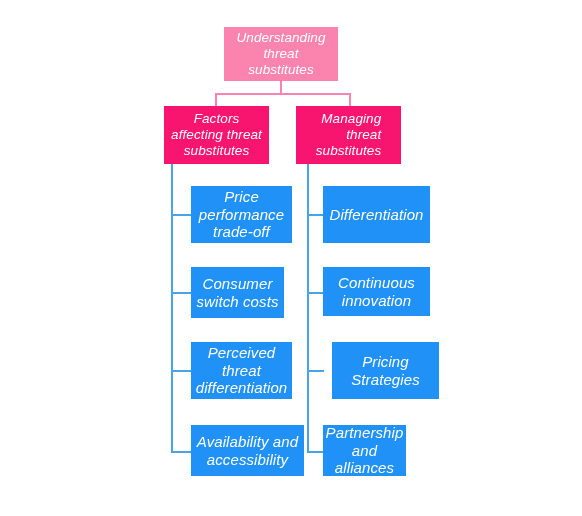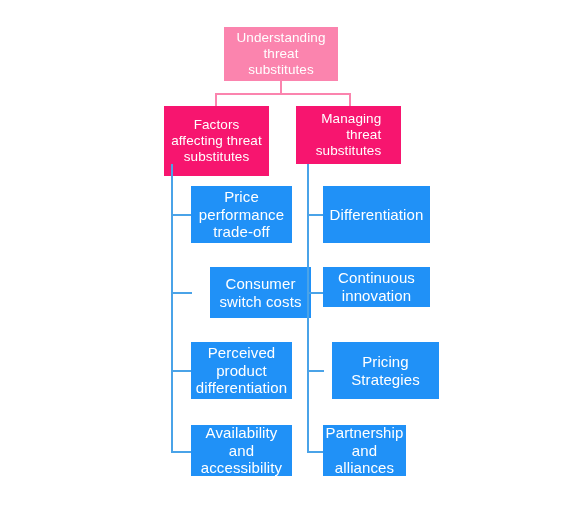--- a/index.html
+++ b/index.html
@@ -24,20 +24,21 @@
     box-sizing: border-box;
     display: flex;
     align-items: center;
     justify-content: center;
     text-align: center;
     color: #ffffff;
     line-height: 1.18;
     letter-spacing: 0.1px;
     white-space: pre-line;
     padding: 2px 4px;
+    font-style: italic;
   }
   .node-root {
     background: #FB84AE;
     font-size: 13.5px;
   }
   .node-branch {
     background: #F7156F;
     font-size: 13.5px;
   }
   .node-leaf {
@@ -63,57 +64,57 @@
 substitutes</div>
 
   <div class="conn" style="left:280px; top:81px; width:2px; height:13px;"></div>
 
   <div class="conn" style="left:215px; top:93px; width:136px; height:2px;"></div>
 
   <div class="conn" style="left:215px; top:93px; width:2px; height:13px;"></div>
 
   <div class="conn" style="left:349px; top:93px; width:2px; height:13px;"></div>
 
-  <div class="node node-branch" style="left:164px; top:106px; width:105px; height:70px;">Factors
+  <div class="node node-branch" style="left:164px; top:106px; width:105px; height:58px;">Factors
 affecting threat
 substitutes</div>
 
   <div class="node node-branch" style="left:296px; top:106px; width:105px; height:58px;text-align:right;">Managing
 threat
 substitutes</div>
 
   <div class="conn-blue" style="left:171px; top:164px; width:2px; height:289px;"></div>
   <div class="conn-blue" style="left:171px; top:214px; width:21px; height:2px;"></div>
   <div class="conn-blue" style="left:171px; top:292px; width:21px; height:2px;"></div>
   <div class="conn-blue" style="left:171px; top:370px; width:21px; height:2px;"></div>
   <div class="conn-blue" style="left:171px; top:451px; width:21px; height:2px;"></div>
 
   <div class="node node-leaf" style="left:191px; top:186px; width:101px; height:57px;">Price
 performance
 trade-off</div>
 
-  <div class="node node-leaf" style="left:191px; top:267px; width:101px; height:51px;margin-left:19px;">Consumer
+  <div class="node node-leaf" style="left:191px; top:267px; width:93px; height:51px;">Consumer
 switch costs</div>
 
   <div class="node node-leaf" style="left:191px; top:342px; width:101px; height:57px;">Perceived
-product
+threat
 differentiation</div>
 
-  <div class="node node-leaf" style="left:191px; top:425px; width:101px; height:51px;">Availability and
+  <div class="node node-leaf" style="left:191px; top:425px; width:113px; height:51px;">Availability and
 accessibility</div>
 
   <div class="conn-blue" style="left:307px; top:164px; width:2px; height:289px;"></div>
   <div class="conn-blue" style="left:307px; top:214px; width:17px; height:2px;"></div>
   <div class="conn-blue" style="left:307px; top:292px; width:17px; height:2px;"></div>
   <div class="conn-blue" style="left:307px; top:370px; width:17px; height:2px;"></div>
   <div class="conn-blue" style="left:307px; top:451px; width:17px; height:2px;"></div>
 
   <div class="node node-leaf" style="left:323px; top:186px; width:107px; height:57px;">Differentiation</div>
 
-  <div class="node node-leaf" style="left:323px; top:267px; width:107px; height:40px;">Continuous
+  <div class="node node-leaf" style="left:323px; top:267px; width:107px; height:49px;">Continuous
 innovation</div>
 
   <div class="node node-leaf" style="left:323px; top:342px; width:107px; height:57px;margin-left:9px;">Pricing
 Strategies</div>
 
   <div class="node node-leaf" style="left:323px; top:425px; width:83px; height:51px;">Partnership and
 alliances</div>
 
 </div>
 

